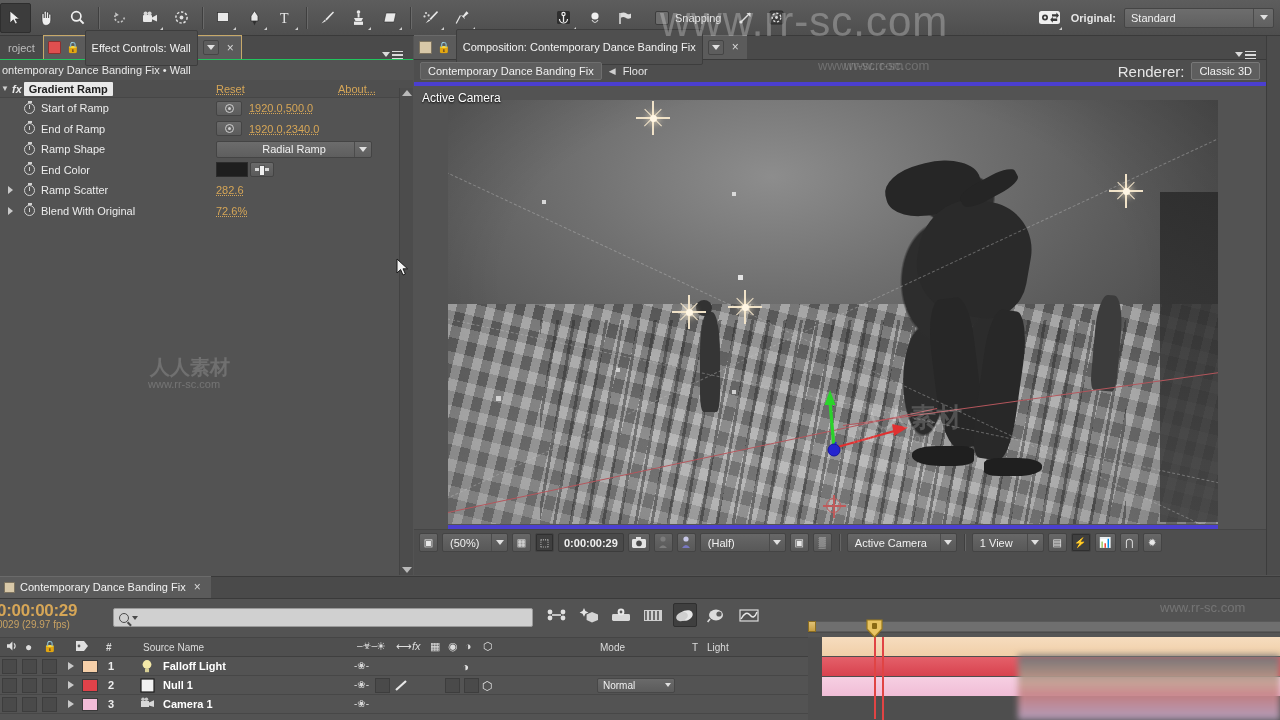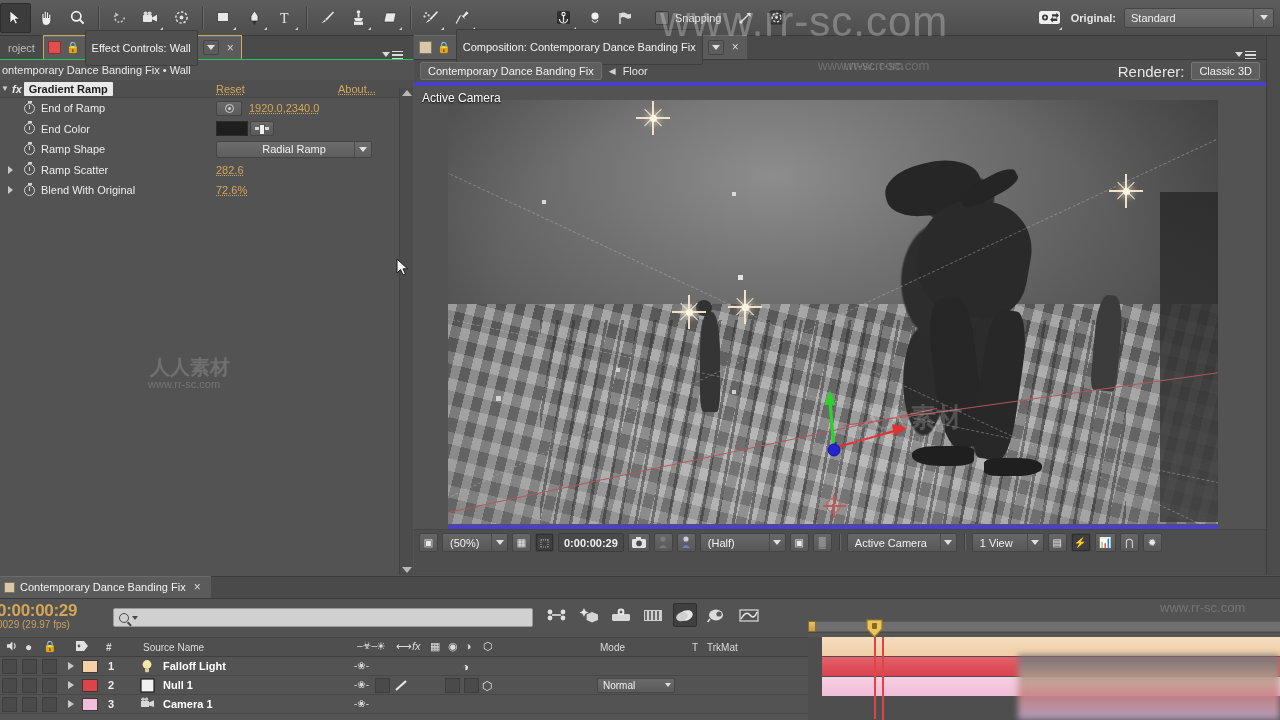--- a/index.html
+++ b/index.html
@@ -518,42 +518,50 @@
       <span class="fx-tri">▼</span>
       <span class="fx-badge">fx</span>
       <span class="fx-name">Gradient Ramp</span>
       <span class="fx-reset">Reset</span>
       <span class="fx-about">About...</span>
     </div>
 
     <div id="prop-list">
         <div class="prop-row">
           <span class="stopwatch"></span>
+          <span class="prop-label">Start of Ramp</span>
+          <span class="pickwhip-box">
+            <span class="dotc"></span>
+          </span>
+          <span class="prop-val">1920.0,500.0</span>
+        </div>
+        <div class="prop-row">
+          <span class="stopwatch"></span>
           <span class="prop-label">End of Ramp</span>
           <span class="pickwhip-box">
             <span class="dotc"></span>
           </span>
           <span class="prop-val">1920.0,2340.0</span>
-        </div>
-        <div class="prop-row">
-          <span class="stopwatch"></span>
-          <span class="prop-label">End Color</span>
-          <span class="swatch" style="background: rgb(30, 30, 30);"></span>
-          <span class="eyedrop-box">
-            <span class="bar"></span>
-          </span>
         </div>
         <div class="prop-row">
           <span class="stopwatch"></span>
           <span class="prop-label">Ramp Shape</span>
           <span class="dd-select">
             <span>Radial Ramp</span>
             <span class="arrowbox">
               <i class="caret-dn"></i>
             </span>
+          </span>
+        </div>
+        <div class="prop-row">
+          <span class="stopwatch"></span>
+          <span class="prop-label">End Color</span>
+          <span class="swatch" style="background: rgb(30, 30, 30);"></span>
+          <span class="eyedrop-box">
+            <span class="bar"></span>
           </span>
         </div>
         <div class="prop-row">
           <span class="prop-arrow"></span>
           <span class="stopwatch"></span>
           <span class="prop-label">Ramp Scatter</span>
           <span class="prop-val" style="left: 216px;">282.6</span>
         </div>
         <div class="prop-row">
           <span class="prop-arrow"></span>
@@ -910,21 +918,21 @@
       <span class="switch-head" style="left:75px">
         <svg width="14" height="12" viewBox="0 0 14 12">
             <path d="M1 1 L9 1 L13 6 L9 11 L1 11Z" fill="#e0e0e0"></path>
             <circle cx="4" cy="6" r="1.4" fill="#5a5a5a"></circle>
           </svg>
       </span>
       <span class="ch" style="left:106px; font-weight:bold">#</span>
       <span class="ch" style="left:143px">Source Name</span>
       <span class="ch" style="left:600px">Mode</span>
       <span class="ch" style="left:692px">T</span>
-      <span class="ch" style="left:707px">TrkMat</span>
+      <span class="ch" style="left:707px">Light</span>
       <span class="switch-head" style="left:357px; font-size:10px">–☣–</span>
       <span class="switch-head" style="left:376px; font-size:11px">☀</span>
       <span class="switch-head" style="left:396px; font-size:11px">⟷</span>
       <span class="switch-head" style="left:412px; font-size:11px; font-style:italic">fx</span>
       <span class="switch-head" style="left:430px; font-size:11px">▦</span>
       <span class="switch-head" style="left:448px; font-size:11px">◉</span>
       <span class="switch-head" style="left:465px; font-size:11px">◑</span>
       <span class="switch-head" style="left:483px; font-size:11px">⬡</span>
     </div>
 

